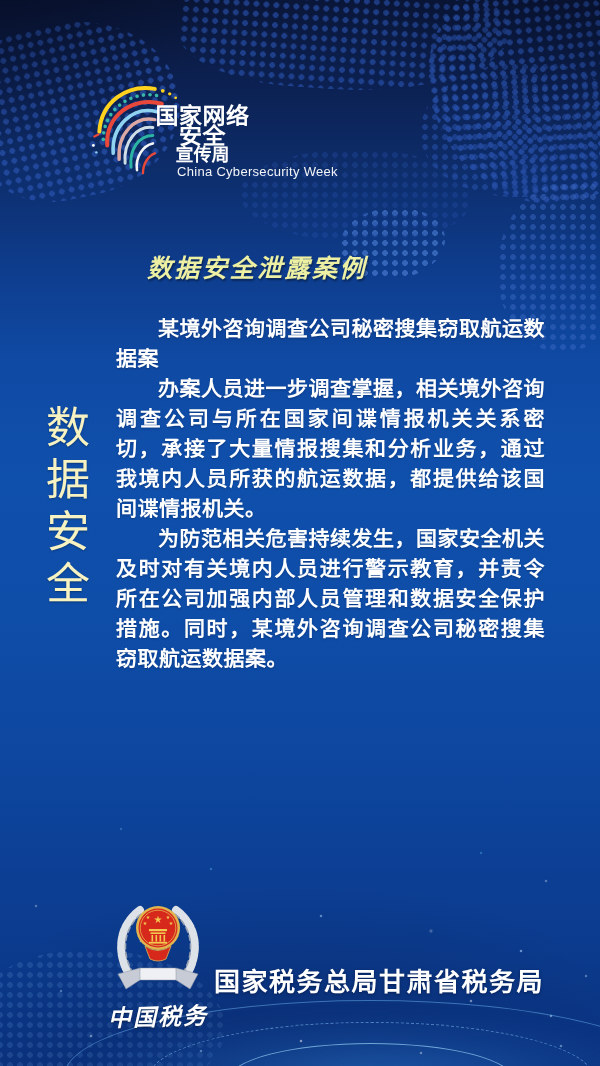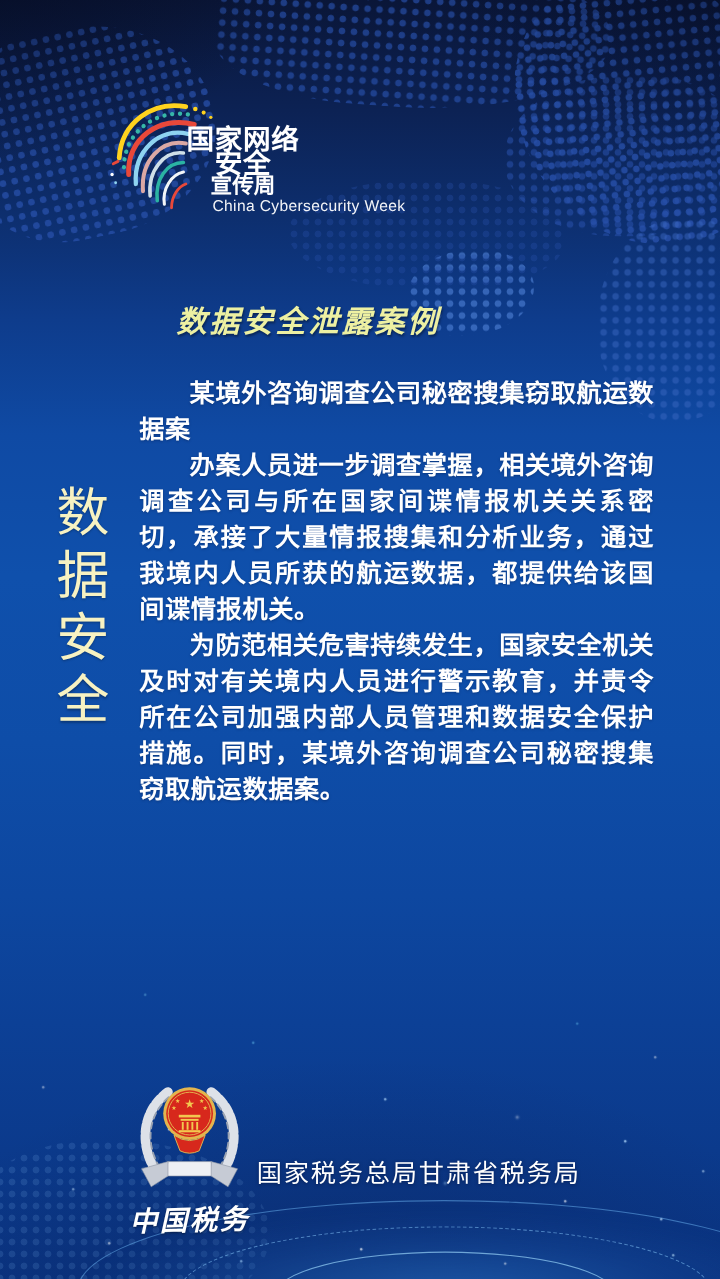--- a/index.html
+++ b/index.html
@@ -57,22 +57,22 @@
   
   .tax-emblem{position:absolute; left:114px; top:896px; width:88px; height:96px;}
   .calligraphy{
     position:absolute; left:94px; top:998px; width:128px; text-align:center;
     font-family:"DejaVu Serif","Liberation Serif",serif; font-style:italic; font-weight:700;
     font-size:23px; letter-spacing:2px; color:#ffffff; transform:rotate(-1.5deg);
     text-shadow:0 1px 2px rgba(0,0,0,.4); white-space:nowrap;
   }
   .org-name{
     position:absolute; left:214px; top:961px;
-    font-family:"Liberation Serif","DejaVu Serif",serif; font-weight:400;
-    font-size:21px; letter-spacing:1.5px; color:#ffffff;
+    font-family:"Liberation Serif","DejaVu Serif",serif; font-weight:700;
+    font-size:26px; letter-spacing:1.5px; color:#ffffff;
     text-shadow:0 1px 3px rgba(0,10,40,.5); white-space:nowrap;
   }
   
   .glow{position:absolute; left:50px; top:1006px; width:640px; height:150px; border-radius:50%;
         background:radial-gradient(ellipse, rgba(60,160,255,.38), rgba(40,120,220,.15) 45%, transparent 68%);
         filter:blur(5px);}
   .ring{position:absolute; border-radius:50%; border:1px solid rgba(120,195,255,.45);}
   .ring.r1{left:64px;  top:1000px; width:610px; height:150px;}
   .ring.r2{left:148px; top:1022px; width:444px; height:110px; border-style:dashed; border-color:rgba(140,205,255,.5);}
   .ring.r3{left:228px; top:1043px; width:284px; height:72px; border-color:rgba(160,220,255,.65);}

